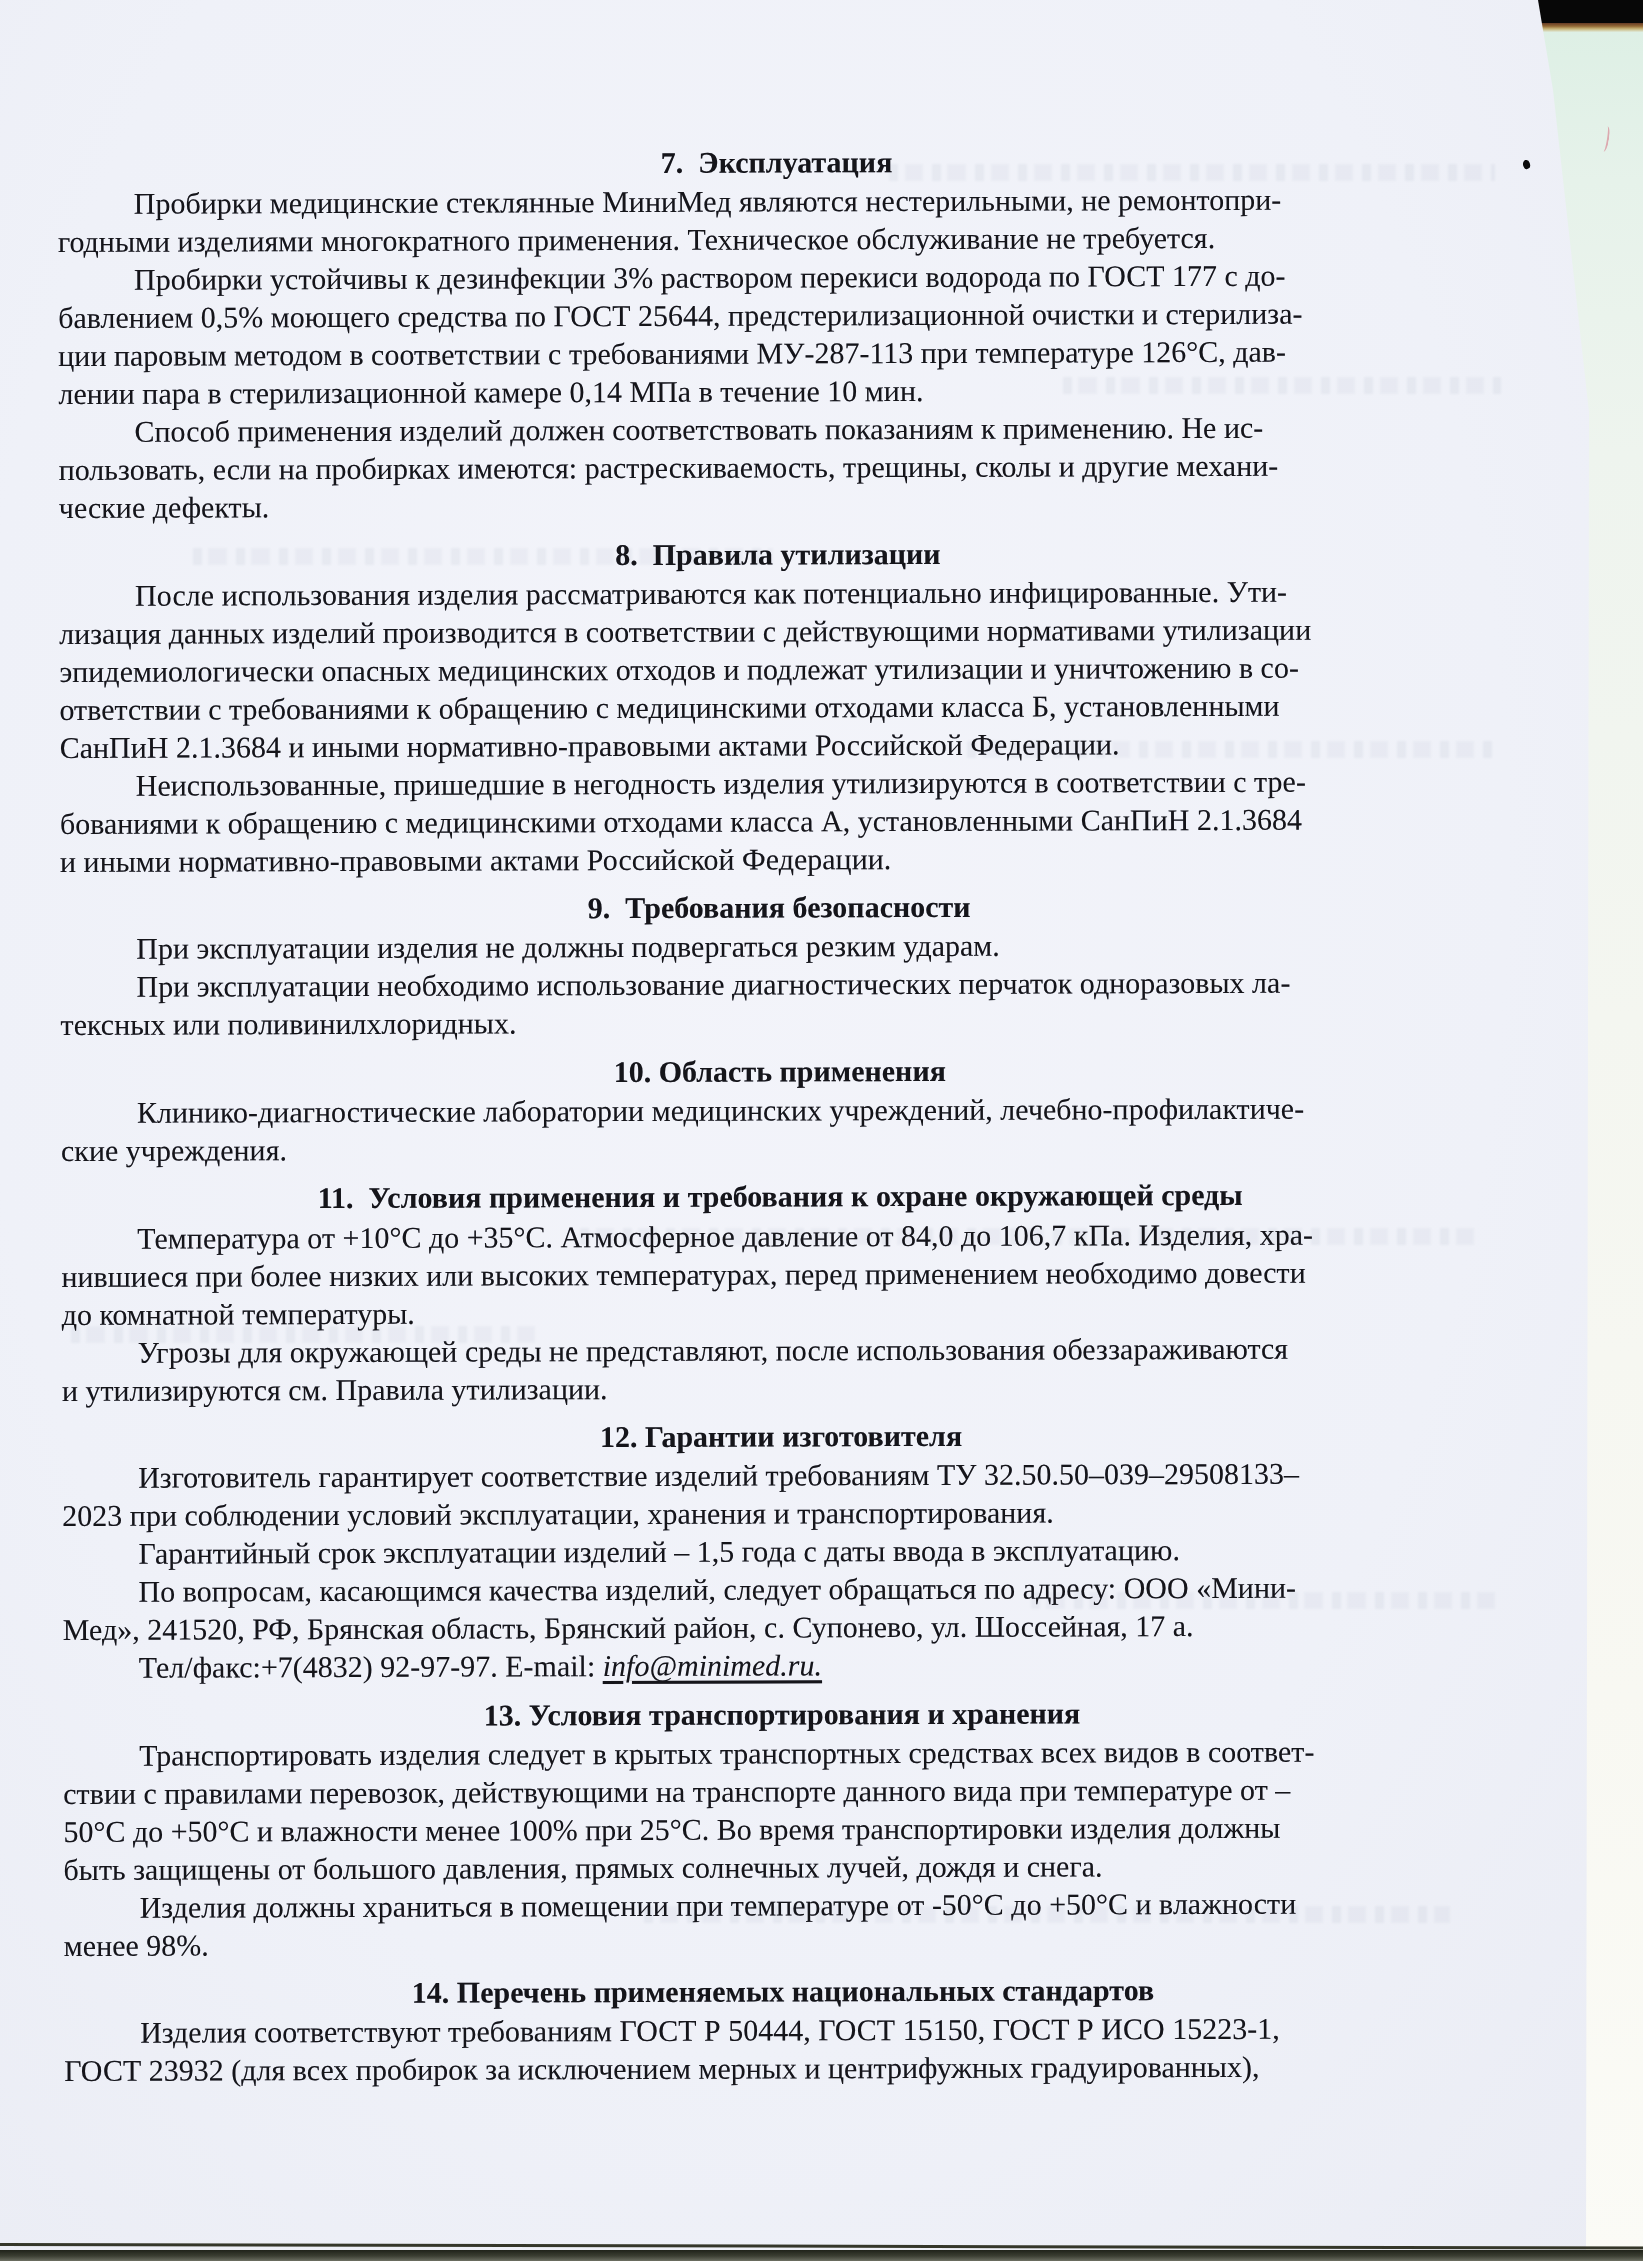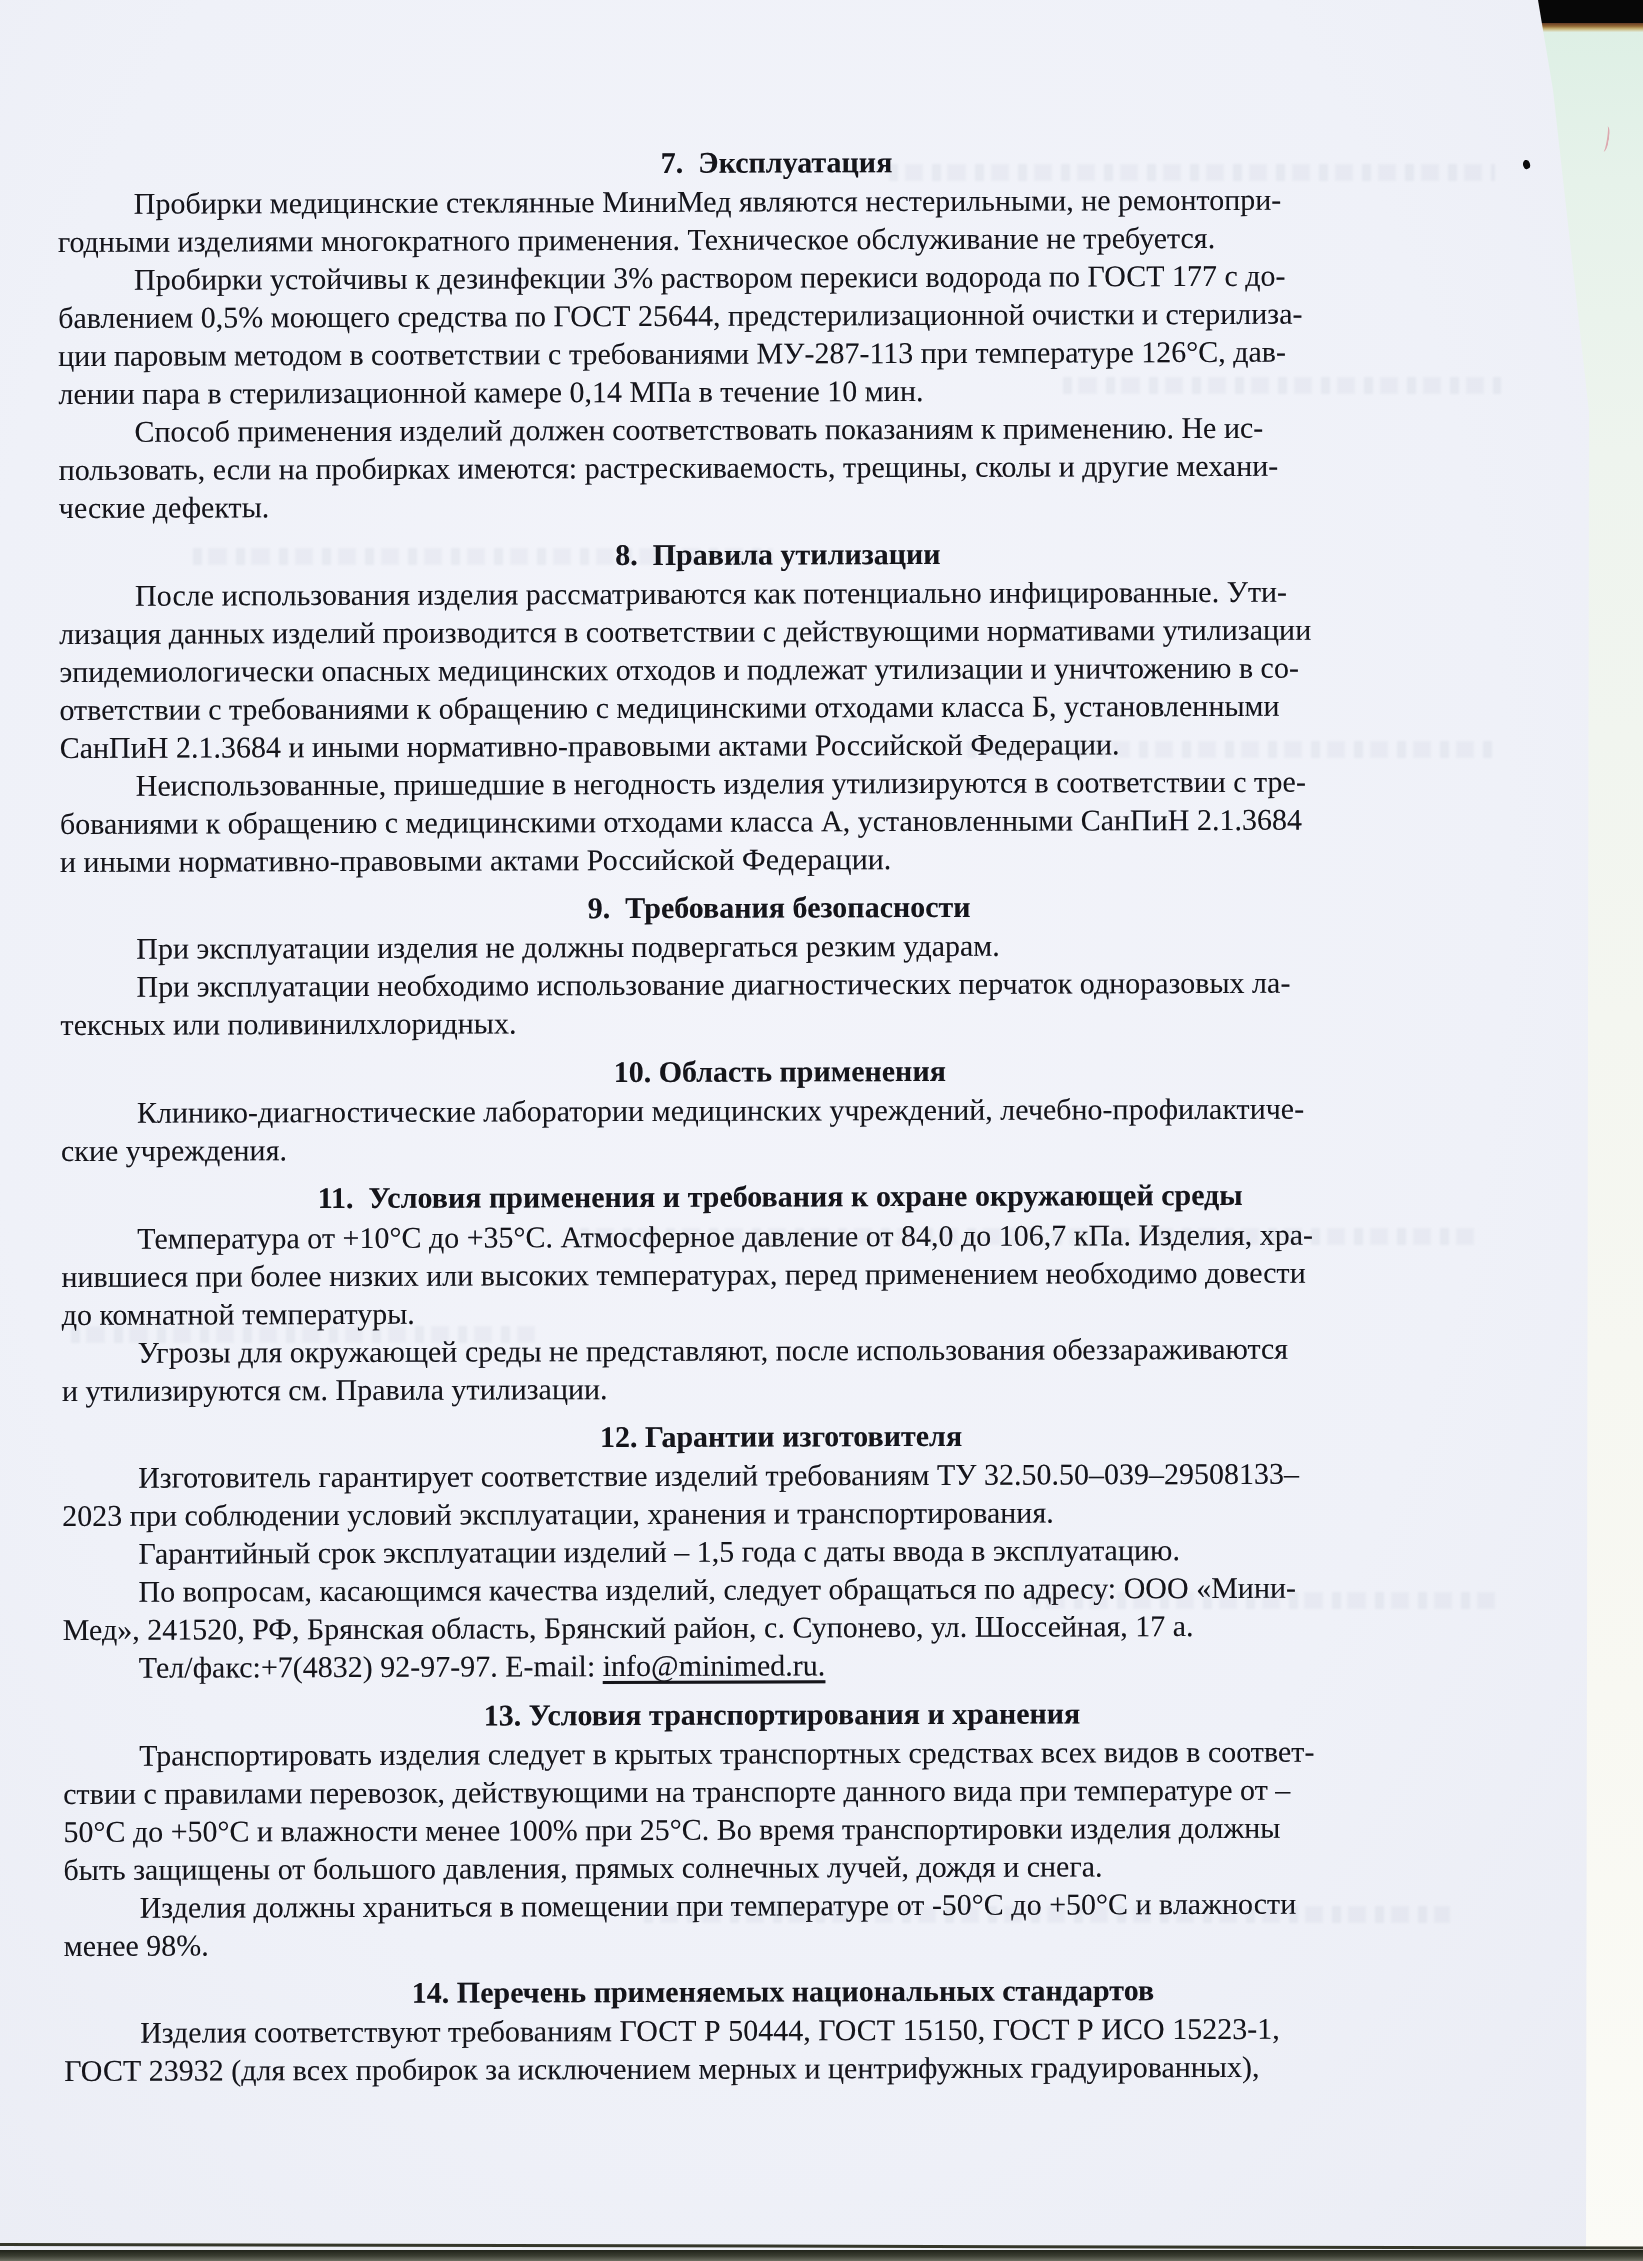--- a/index.html
+++ b/index.html
@@ -113,20 +113,21 @@
     width: 100%;
     height: 0;
   }
   .line.final {
     text-align: left;
     white-space: normal;
   }
   .line.final::after { content: none; }
   .line.indent { text-indent: 76px; }
   .email {
+    font-style: italic;
     text-decoration: underline;
     text-underline-offset: 5.2px;
   }
 </style>
 </head>
 <body>
 
 <div class="scanbg"></div>
 <div class="corner-black"></div>
 <div class="corner-rainbow"></div>

